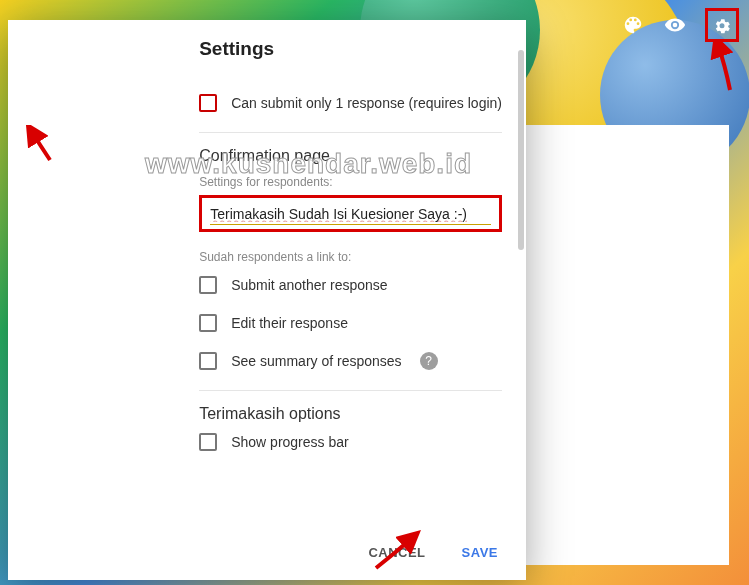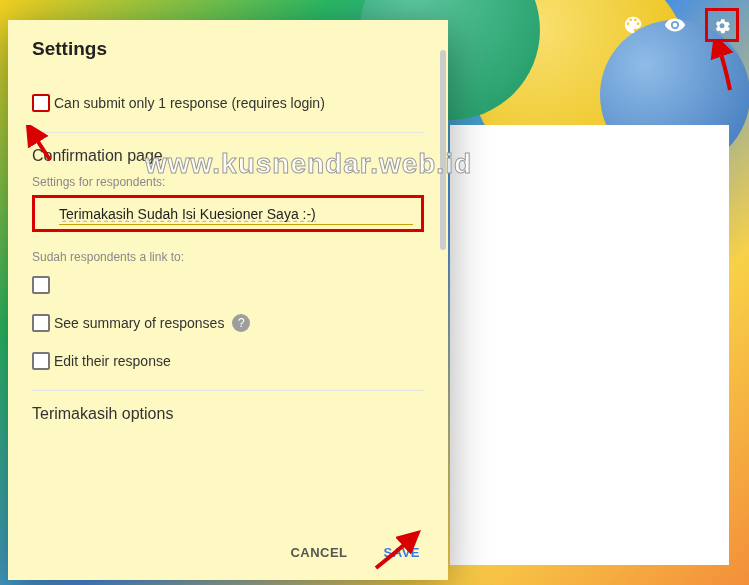--- a/index.html
+++ b/index.html
@@ -51,42 +51,43 @@
     .gear-highlight {
       border: 3px solid #d80000;
       padding: 4px;
       width: 34px;
       height: 34px;
     }
     .dialog {
       position: absolute;
       top: 20px;
       left: 8px;
-      width: 440px;
+      width: 518px;
       height: 560px;
-      background: #fef9c3;
+      background: #ffffff;
       box-shadow: 0 10px 40px rgba(0,0,0,0.35);
       display: flex;
       flex-direction: column;
+      align-items: flex-end;
     }
     .dialog-scroll {
       flex: 1;
       overflow-y: auto;
       padding: 18px 24px 8px 24px;
       position: relative;
     }
     .dialog-title {
       font-size: 19px;
       color: #222;
       margin-bottom: 34px;
     }
     .checkbox-row {
       display: flex;
       align-items: center;
-      gap: 4px;
+      gap: 14px;
       margin-bottom: 20px;
       font-size: 14px;
       color: #333;
     }
     .checkbox {
       width: 18px;
       height: 18px;
       border: 2px solid #777;
       border-radius: 2px;
       flex-shrink: 0;
@@ -105,21 +106,21 @@
       margin: 8px 0 10px 0;
       font-weight: normal;
     }
     .small-label {
       font-size: 12px;
       color: #888;
       margin-bottom: 6px;
     }
     .msg-input-wrap {
       border: 3px solid #d80000;
-      padding: 6px 8px 4px 24px;
+      padding: 6px 8px 4px 8px;
       margin-bottom: 18px;
     }
     .msg-input {
       width: 100%;
       border: none;
       border-bottom: 1px solid #c9a000;
       font-size: 14px;
       padding: 2px 0;
       outline: none;
       color: #222;
@@ -239,35 +240,40 @@
     <div class="small-label">Settings for respondents:</div>
 
     <div class="msg-input-wrap">
       <input class="msg-input" type="text" value="Terimakasih Sudah Isi Kuesioner Saya :-)" style="">
     </div>
 
     <div class="small-label">Sudah respondents a link to:</div>
 
     <div class="checkbox-row" style="margin-top:12px">
       <span class="checkbox"></span>
+      <span>Submit another response</span>
+    </div>
+    <div class="checkbox-row">
+      <span class="checkbox"></span>
+      <span>Edit their response</span>
     </div>
     <div class="checkbox-row">
       <span class="checkbox"></span>
       <span>See summary of responses</span>
       <span class="help-icon">?</span>
     </div>
+
+    <hr class="section-divider">
+
+    <h3 class="section-title">Terimakasih options</h3>
+
     <div class="checkbox-row">
       <span class="checkbox"></span>
-      <span>Edit their response</span>
-    </div>
-
-    <hr class="section-divider">
-
-    <h3 class="section-title">Terimakasih options</h3>
-
+      <span>Show progress bar</span>
+    </div>
   </div>
 
   <div class="dialog-actions">
     <button class="btn btn-cancel">CANCEL</button>
     <button class="btn btn-save">SAVE</button>
   </div>
 </div>
 
 <svg class="arrow" style="top:125px;left:12px" width="50" height="40">
   <defs>

